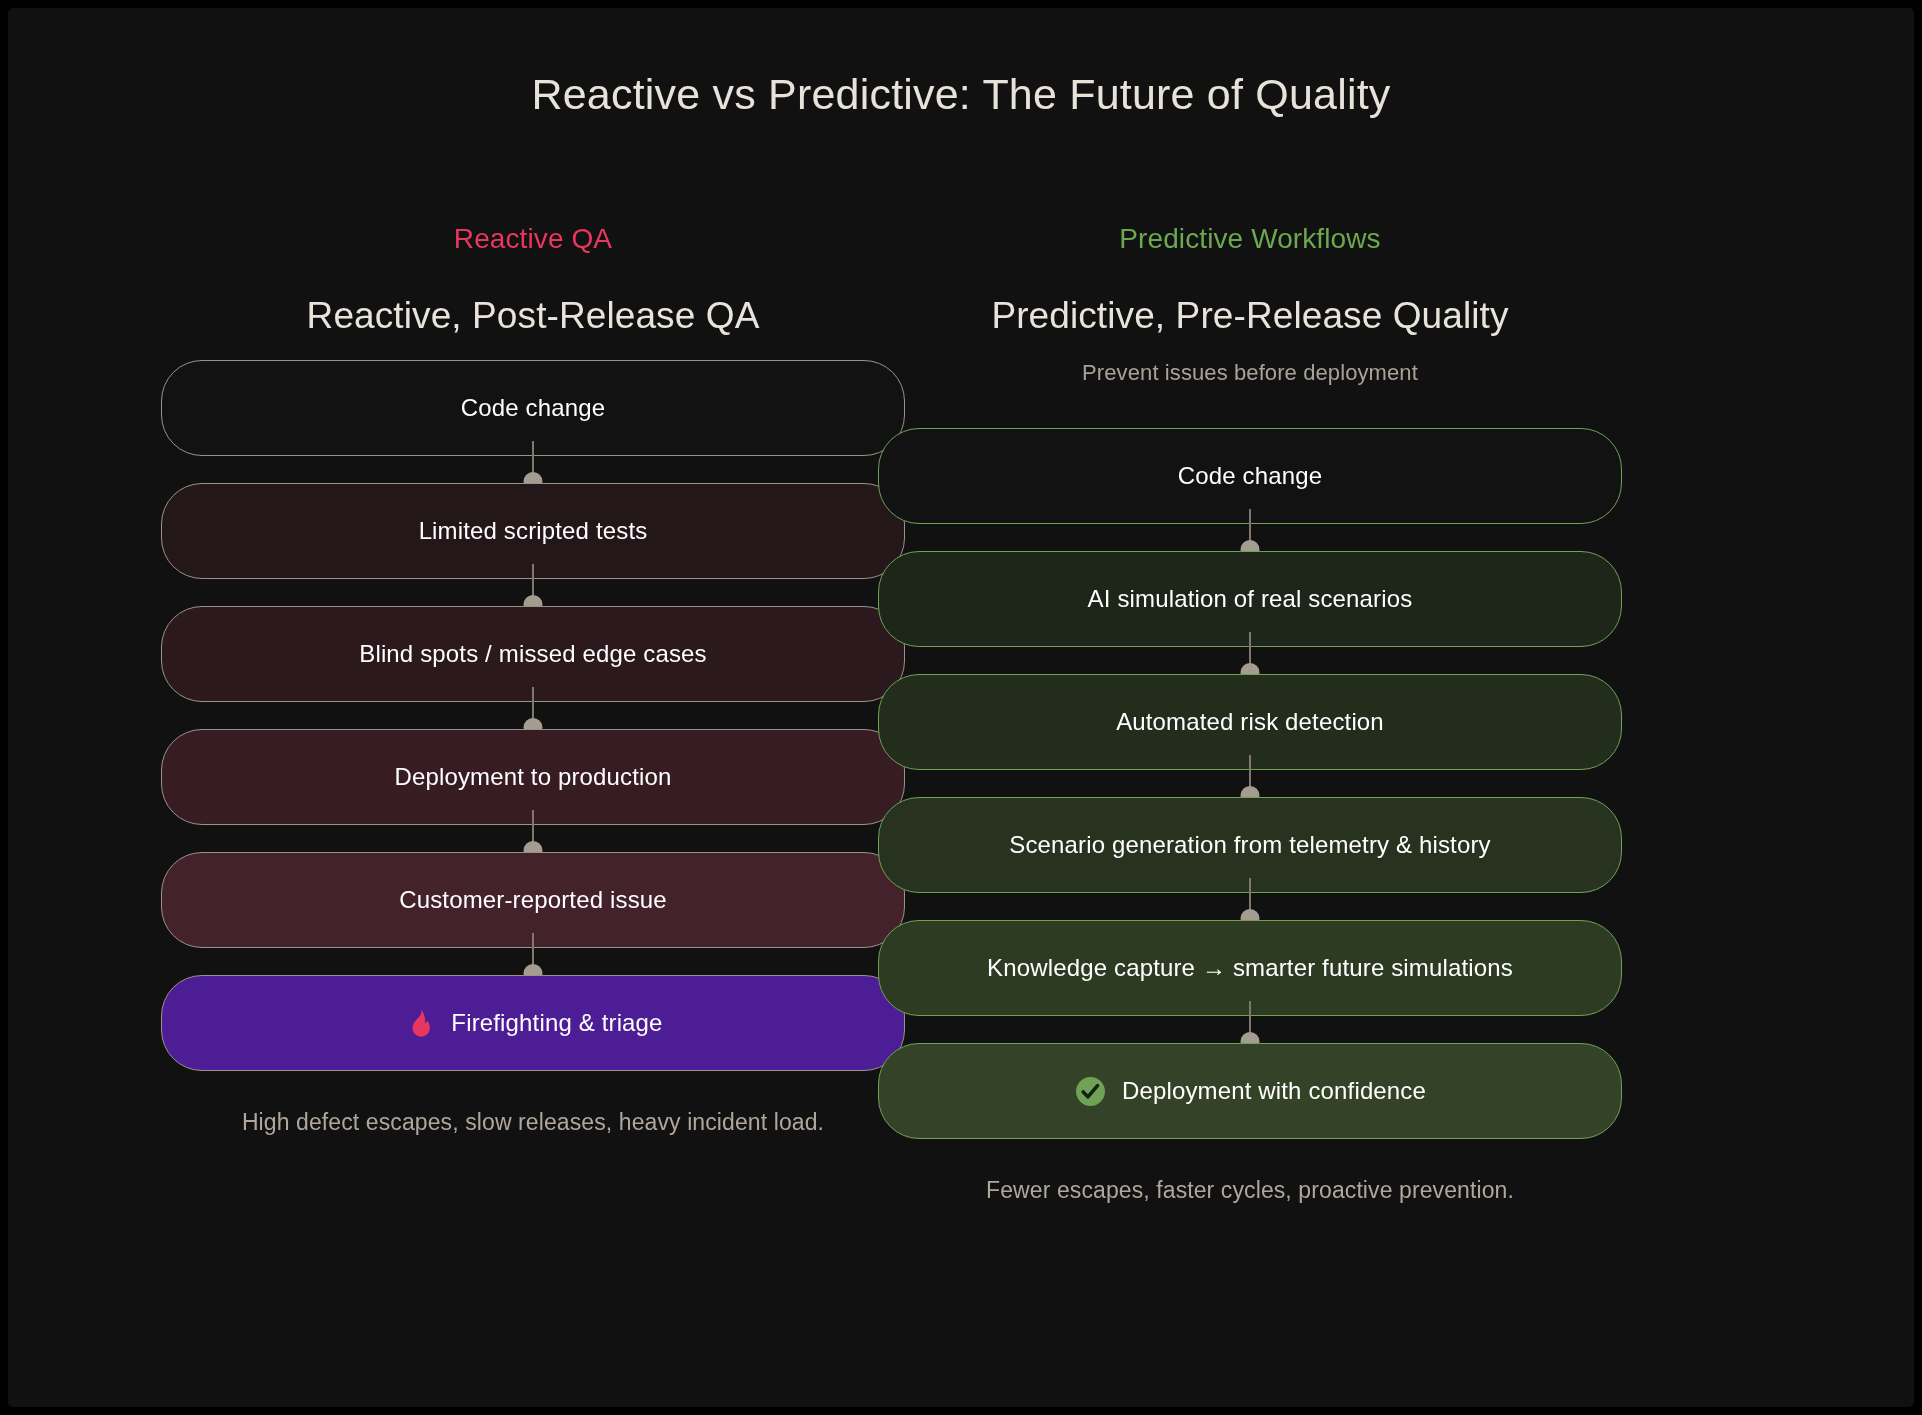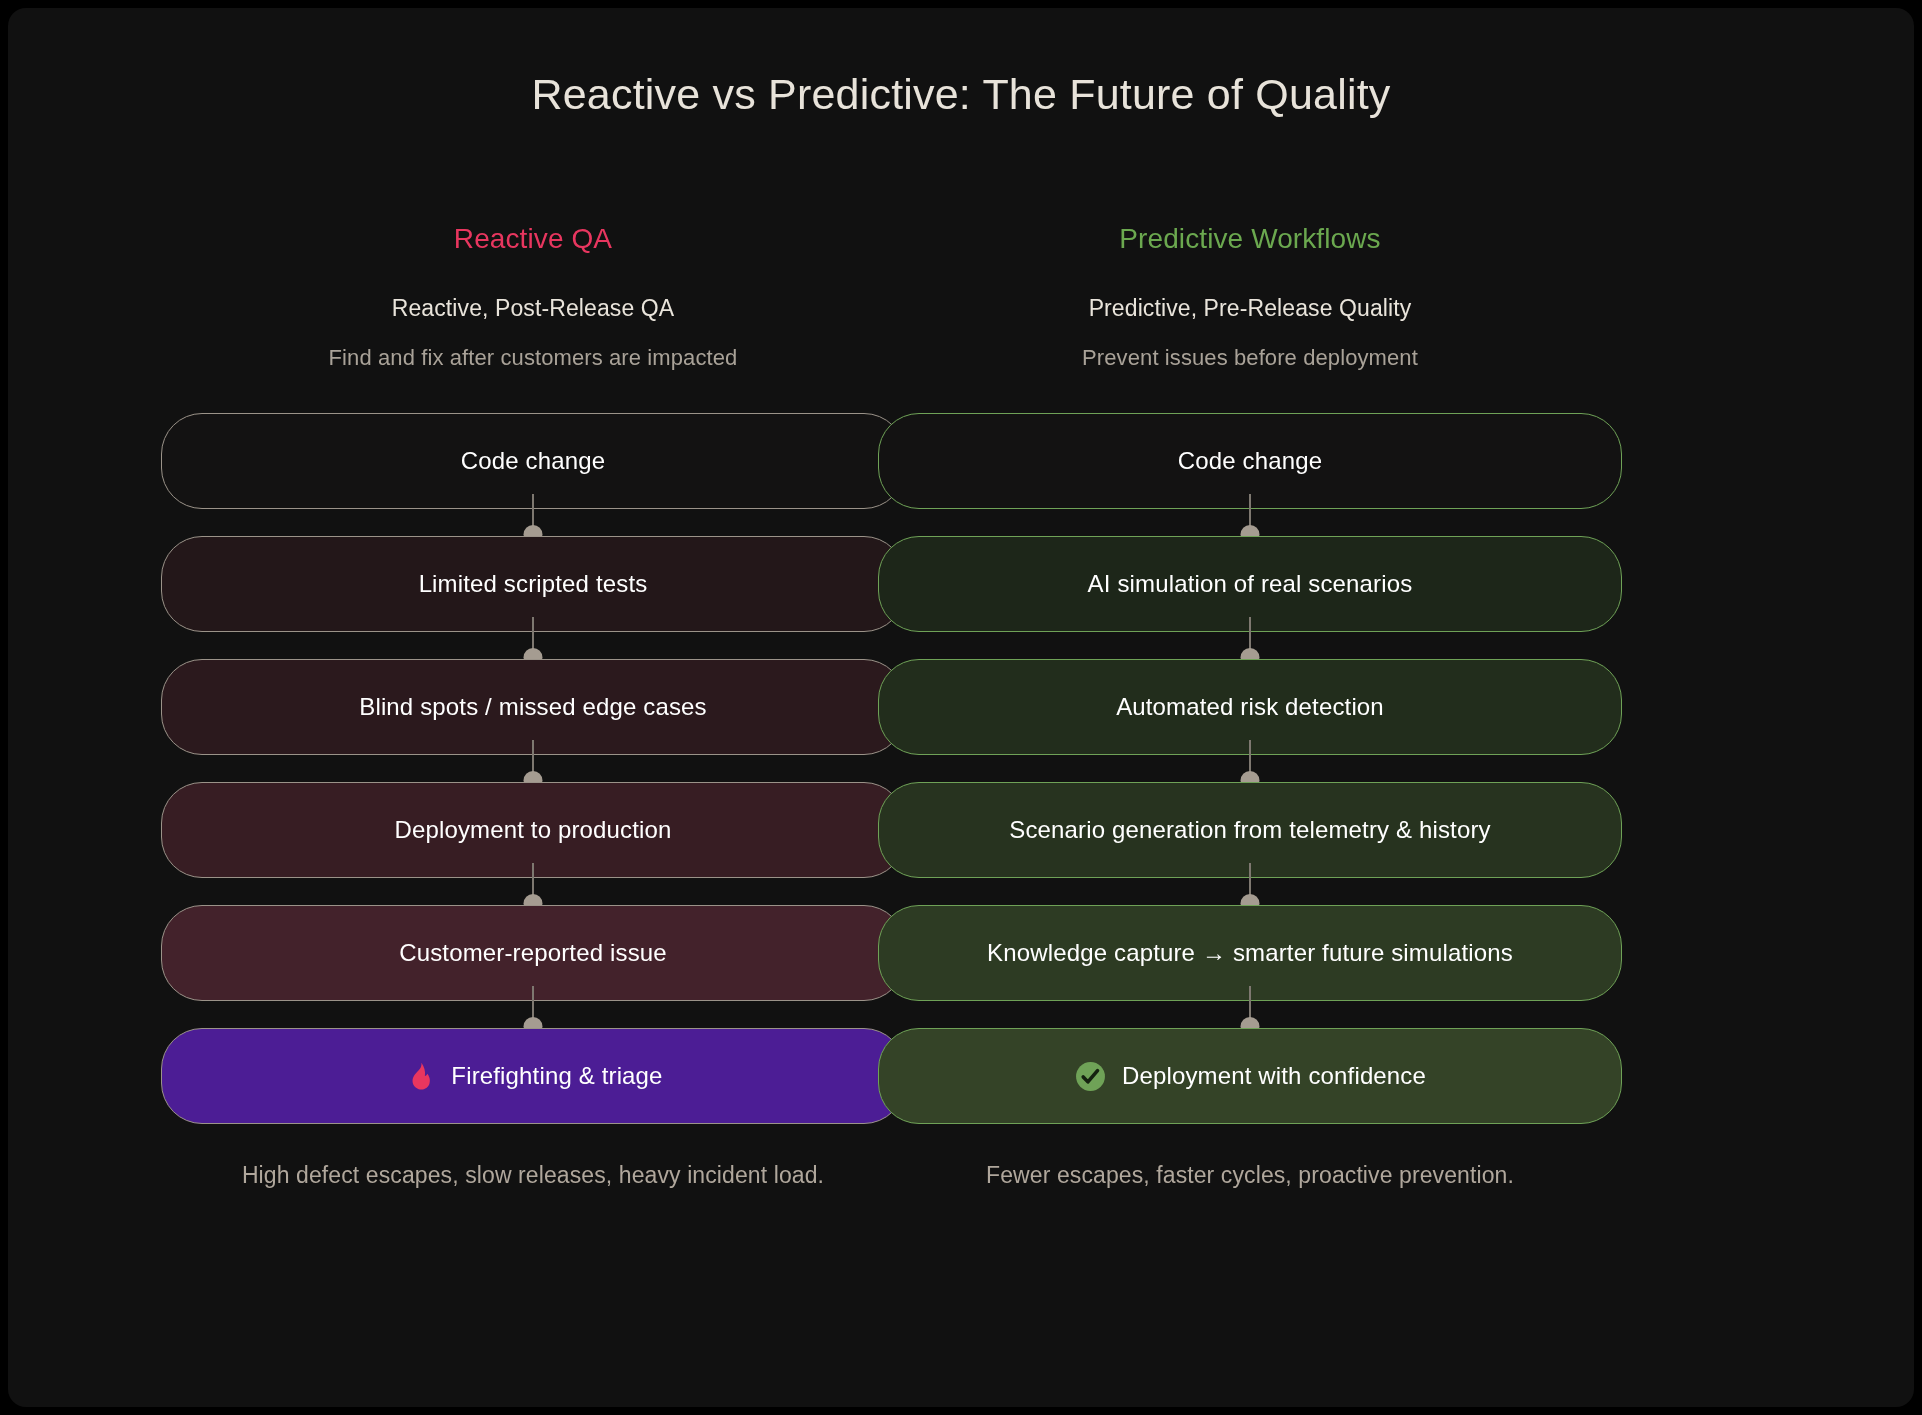--- a/index.html
+++ b/index.html
@@ -12,21 +12,21 @@
     -webkit-font-smoothing: antialiased;
   }
 
   #card {
     position: absolute;
     left: 8px;
     top: 8px;
     width: 1906px;
     height: 1399px;
     background: #111111;
-    border-radius: 18px;
+    border-radius: 5px;
     overflow: hidden;
   }
 
   
   #page-title {
     position: absolute;
     left: 0; right: 0;
     top: 62px;
     text-align: center;
     font-size: 43px;
@@ -49,21 +49,21 @@
     font-size: 28px;
     font-weight: 400;
     letter-spacing: 0.1px;
     margin-bottom: 40px;
   }
   #column-reactive  .col-kicker { color: #e8365f; }
   #column-predictive .col-kicker { color: #6ba84f; }
 
   .col-heading {
     text-align: center;
-    font-size: 23px;
+    font-size: 37px;
     font-weight: 400;
     color: #e9e4db;
     letter-spacing: 0.1px;
     margin-bottom: 23px;
   }
 
   .col-sub {
     text-align: center;
     font-size: 22px;
     font-weight: 400;
@@ -144,21 +144,20 @@
 </head>
 <body style="background: rgb(0, 0, 0);">
 
 <div id="card" style="background: rgb(17, 17, 17);">
 
   <h1 id="page-title">Reactive vs Predictive: The Future of Quality</h1>
 
   <section class="column" id="column-reactive">
     <div class="col-kicker" style="color: rgb(232, 54, 95);">Reactive QA</div>
     <div class="col-heading">Reactive, Post-Release QA</div>
-    <div class="col-sub">Find and fix after customers are impacted</div>
 
     <div class="flow">
       <div class="flow-row">
         <div class="pill" style="background: rgb(19, 18, 18); border-color: rgb(155, 147, 137);">
           <span>Code change</span>
         </div>
       </div>
       <div class="flow-row">
         <span class="connector"></span>
         <div class="pill" style="background: rgb(35, 23, 25); border-color: rgb(155, 147, 137);">

